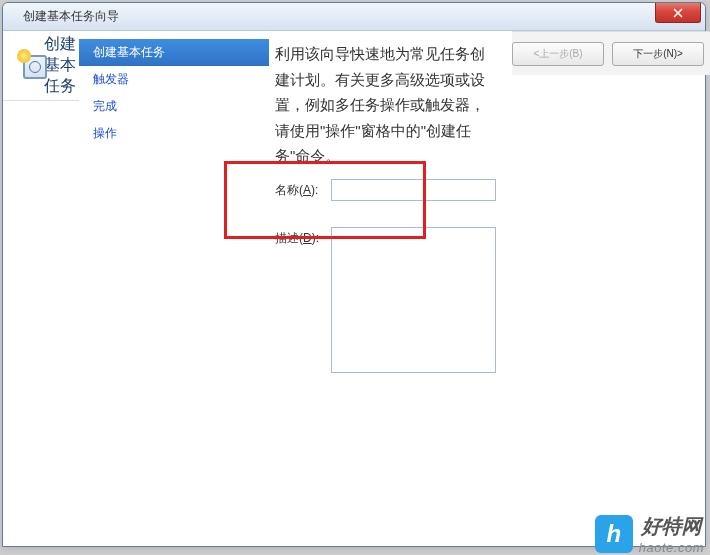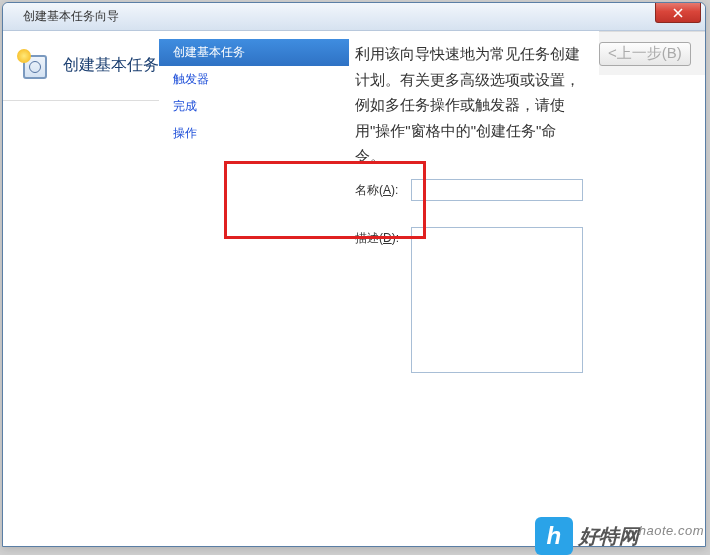--- a/index.html
+++ b/index.html
@@ -170,39 +170,39 @@
   align-items: center;
   padding-right: 14px;
   gap: 8px;
 }
 .wiz-btn {
   min-width: 92px;
   height: 24px;
   border: 1px solid #a9a9a9;
   background: linear-gradient(to bottom,#fdfdfd,#e7e7e7);
   border-radius: 3px;
-  font-size: 15px;
+  font-size: 10px;
   color: #888;
   cursor: pointer;
 }
 .wiz-btn.disabled { color: #aaa; }
 .wiz-btn.enabled { color: #333; }
 .watermark{
   position:absolute;
   right: 6px; bottom: 0px;
   display:flex; align-items:center; gap:6px;
   pointer-events:none;
 }
 .wm-logo{
   width:38px; height:38px; background:#2aa3e8; border-radius:6px;
   display:flex; align-items:center; justify-content:center;
   color:#fff; font-weight:bold; font-size:24px; font-style:italic;
   font-family: Arial, sans-serif;
 }
-.wm-text{ display:flex; flex-direction:row; align-items:flex-start; }
+.wm-text{ display:flex; flex-direction:column; align-items:center; }
 .wm-text .cn{ font-size:20px; color:#555; font-weight:bold; font-style:italic;}
 .wm-text .en{ font-size:13px; color:#888; letter-spacing:0.5px; font-style:italic;}
 </style>
 </head>
 <body>
 
 <div class="window">
 
   <div class="titlebar">
     <span class="titlebar-title">创建基本任务向导</span>
@@ -257,20 +257,21 @@
           <textarea class="desc-area" style=""></textarea>
         </div>
       </div>
 
     </div>
 
     <div class="highlight-box"></div>
 
     <div class="footer">
       <button class="wiz-btn disabled">&lt;上一步(B)</button>
+      <button class="wiz-btn enabled">下一步(N)&gt;</button>
     </div>
 
   </div>
 </div>
 
 <div class="watermark">
   <div class="wm-logo">h</div>
   <div class="wm-text">
     <span class="cn">好特网</span>
     <span class="en">haote.com</span>

